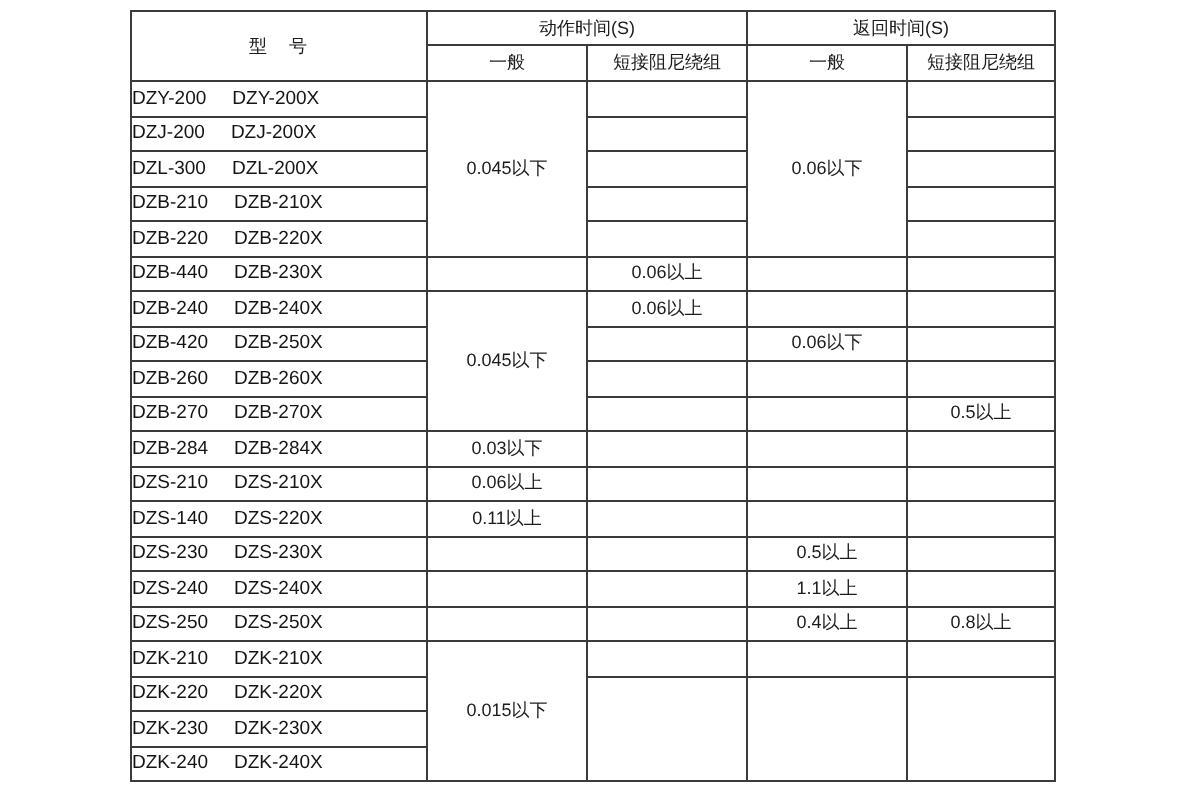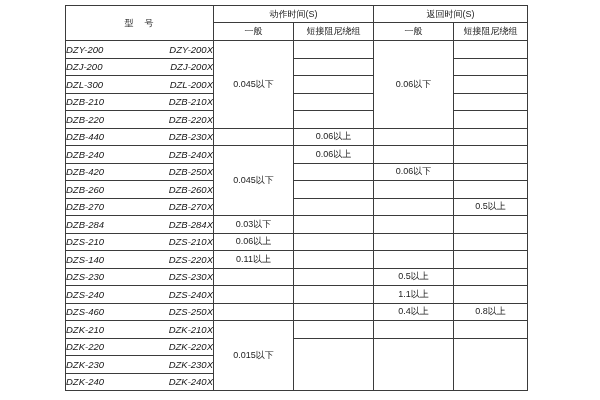--- a/index.html
+++ b/index.html
@@ -28,24 +28,23 @@
     font-size: 9px;
     color: #1b1b1b;
     overflow: hidden;
     white-space: nowrap;
   }
   tr.hr1 { height: 17px; }
   tr.hr2 { height: 18px; }
   tbody tr { height: 17.5px; }
   td.model .mwrap {
     display: flex;
-    justify-content: space-between;
+    justify-content: flex-start;
     align-items: center;
     gap: 13px;
-    font-style: italic;
   }
   td.model span { font-size: 9.5px; color: #141414; }
   th.model-h { letter-spacing: 1px; }
 </style>
 </head>
 <body>
 
 <div class="page">
   <table class="spec">
     <colgroup>
@@ -234,21 +233,21 @@
             </div>
           </td>
         <td></td>
         <td></td>
         <td>1.1以上</td>
         <td></td>
       </tr>
       <tr>
         <td class="model">
             <div class="mwrap">
-              <span>DZS-460</span>
+              <span>DZS-250</span>
               <span>DZS-250X</span>
             </div>
           </td>
         <td></td>
         <td></td>
         <td>0.4以上</td>
         <td>0.8以上</td>
       </tr>
       <tr>
         <td class="model">

